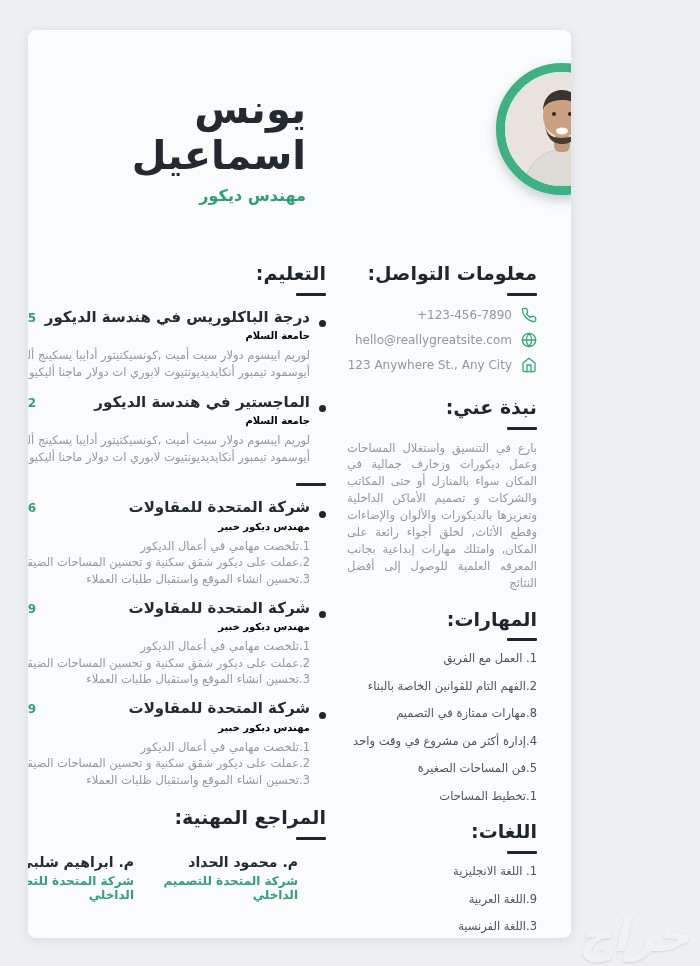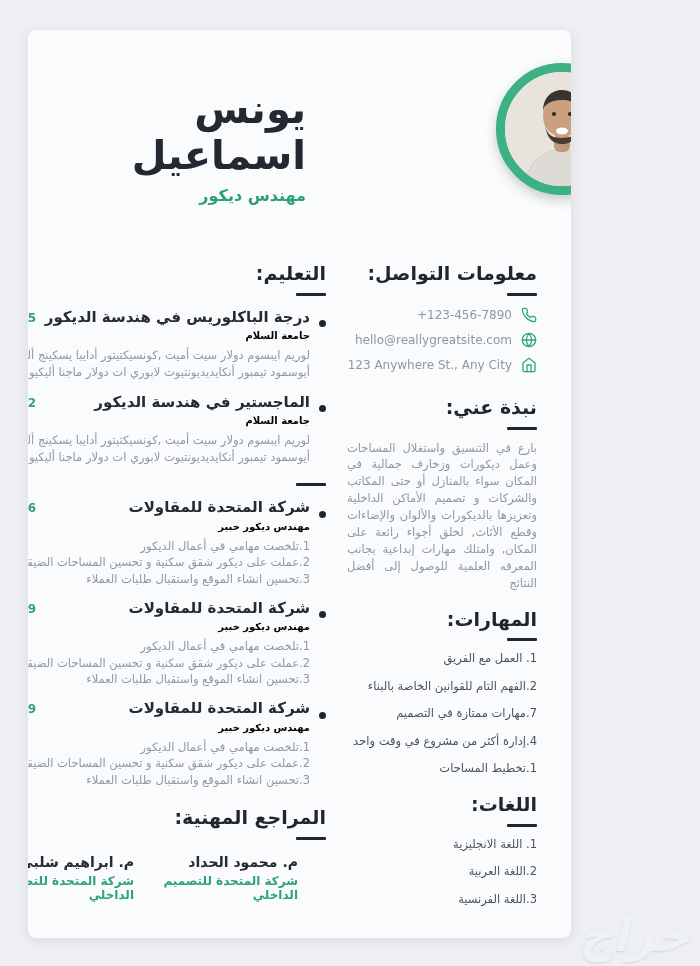--- a/index.html
+++ b/index.html
@@ -237,32 +237,33 @@
       <div class="hbar"></div>
       <div class="about-text">بارع في التنسيق واستغلال المساحات وعمل ديكورات وزخارف جمالية في المكان سواء بالمنازل أو حتى المكاتب والشركات و تصميم الأماكن الداخلية وتعزيزها بالديكورات والألوان والإضاءات وقطع الأثاث, لخلق أجواء رائعة على المكان, وامتلك مهارات إبداعية بجانب المعرفه العلمية للوصول إلى أفضل النتائج</div>
     </div>
 
     <div class="mt16">
       <h2 class="section-h">المهارات:</h2>
       <div class="hbar"></div>
       <div class="mini-list">
         <div class="mini-item">1. العمل مع الفريق</div>
         <div class="mini-item">2.الفهم التام للقوانين الخاصة بالبناء</div>
-        <div class="mini-item">7.مهارات ممتازة في التصميم</div>
+        <div class="mini-item">8.مهارات ممتازة في التصميم</div>
         <div class="mini-item">4.إدارة أكثر من مشروع في وقت واحد</div>
+        <div class="mini-item">5.فن المساحات الصغيرة</div>
         <div class="mini-item">1.تخطيط المساحات</div>
       </div>
     </div>
 
     <div class="mt16">
       <h2 class="section-h">اللغات:</h2>
       <div class="hbar"></div>
       <div class="mini-list">
         <div class="mini-item">1. اللغة الانجليزية</div>
-        <div class="mini-item">2.اللغة العربية</div>
+        <div class="mini-item">9.اللغة العربية</div>
         <div class="mini-item">3.اللغة الفرنسية</div>
       </div>
     </div>
   </div>
 
 </div>
 
 <div class="watermark">حراج</div>
 
 </body></html>

